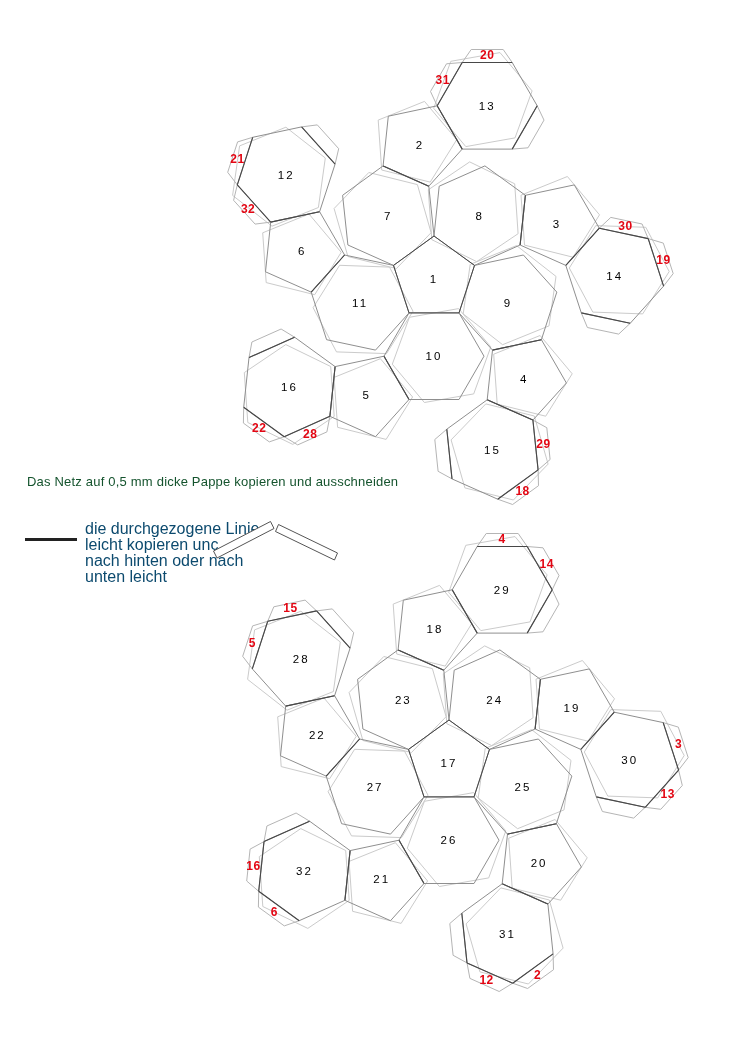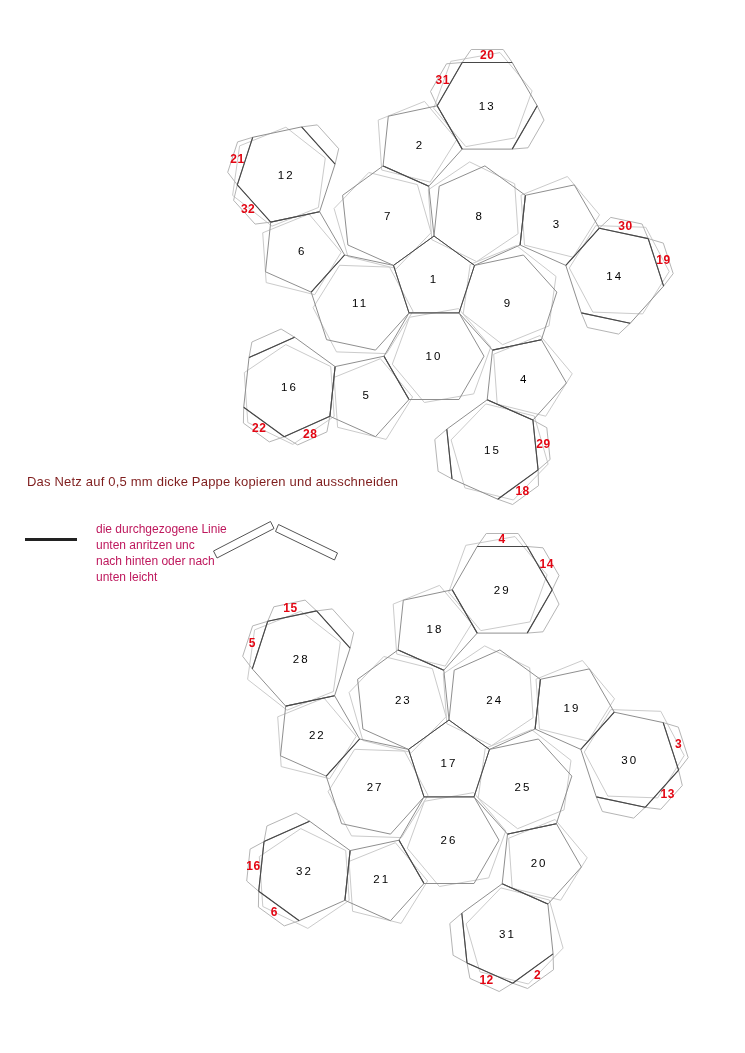--- a/index.html
+++ b/index.html
@@ -1,41 +1,41 @@
 <!DOCTYPE html>
 <html><head>
 <meta charset="utf-8">
 <style>
   html,body{margin:0;padding:0;background:#fff;}
   .page{position:relative;width:745px;height:1053px;background:#fff;
         font-family:"Liberation Sans",sans-serif;overflow:hidden;}
-  .title{position:absolute;left:27px;top:474px;font-size:13px;color:#7f1d1d;
+  .title{position:absolute;left:27px;top:474px;font-size:13px;color:#14532d;
          letter-spacing:.2px;white-space:nowrap;}
-  .legend-text{position:absolute;left:96px;top:521px;font-size:12px;color:#be185d;
+  .legend-text{position:absolute;left:85px;top:521px;font-size:16px;color:#0c4a6e;
                line-height:16px;}
   .score-line{position:absolute;left:25px;top:538px;width:52px;height:0;
               border-top:3px solid #222;}
   svg.netsvg{position:absolute;left:0;top:0;}
   svg text{font-family:"Liberation Sans",sans-serif;}
   .face-label{font-size:11.5px;letter-spacing:2px;}
   .tab-label{font-size:12px;font-weight:bold;letter-spacing:.5px;}
   .strip{fill:#fff;stroke:#555;stroke-width:1;}
 </style>
 </head>
 <body>
 
 <div class="page">
 
   <div class="title">Das Netz auf 0,5 mm dicke Pappe kopieren und ausschneiden</div>
 
   <div class="score-line"></div>
 
   <div class="legend-text">
     <div>die durchgezogene Linie</div>
-    <div>unten anritzen unc</div>
+    <div>leicht kopieren unc</div>
     <div>nach hinten oder nach</div>
     <div>unten leicht</div>
   </div>
 
   <svg id="net-svg" class="netsvg" width="745" height="1053" viewBox="0 0 745 1053">
     <g>
       <polygon class="strip" points="213.5,551 270.5,521.5 274,528.5 217,558"></polygon>
       <polygon class="strip" points="278.5,524.5 337.5,553 334.5,560 275.5,531.5"></polygon>
     </g>
   <g>

